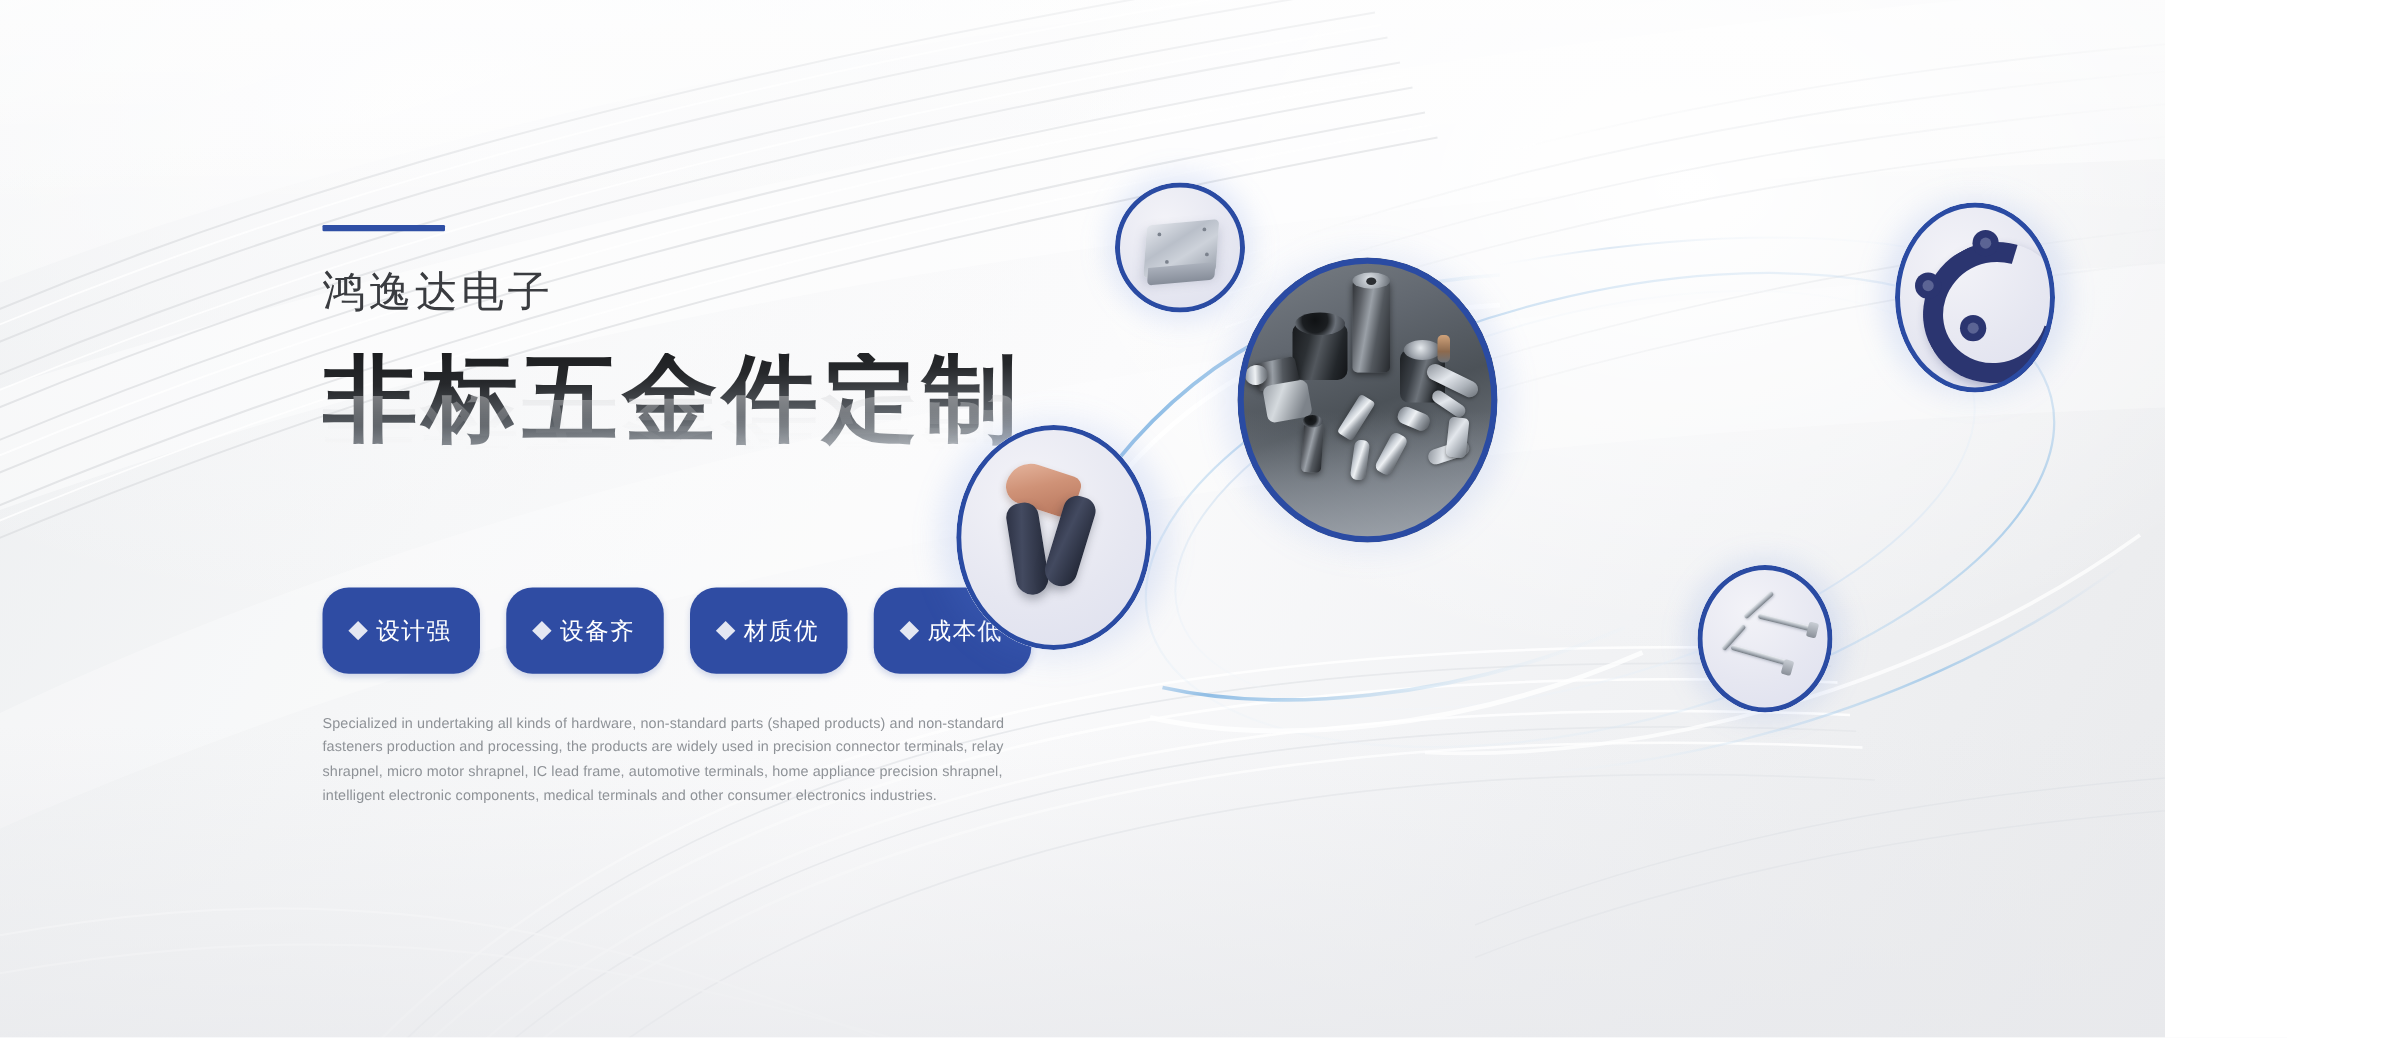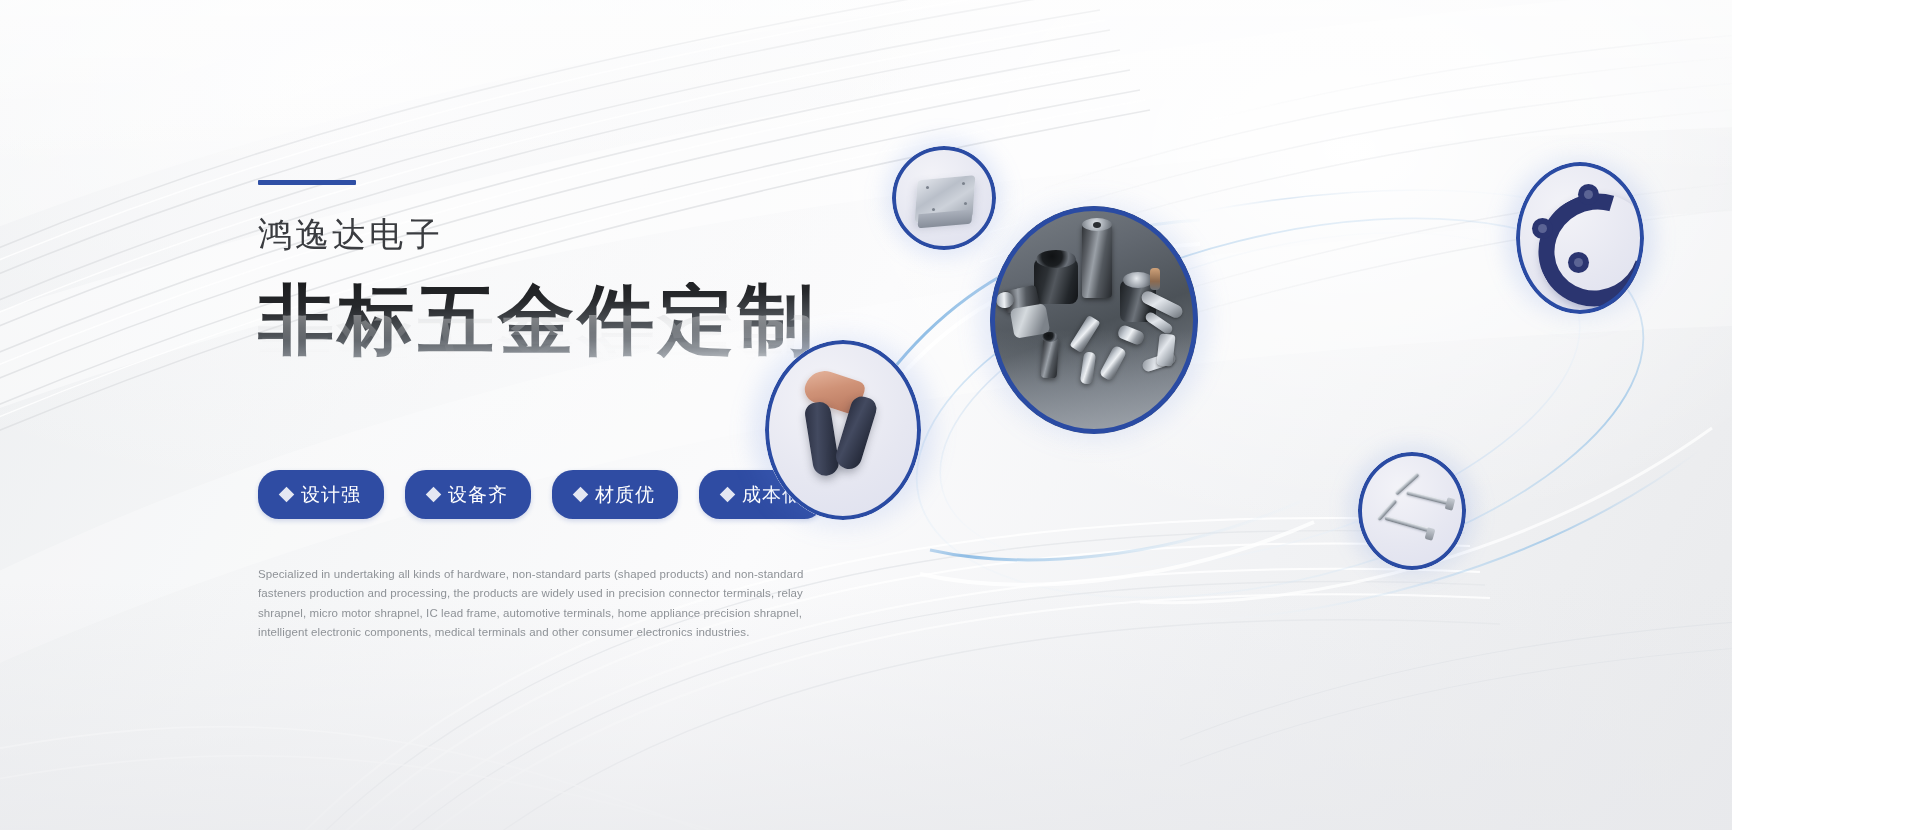--- a/index.html
+++ b/index.html
@@ -107,40 +107,40 @@
   .tags {
     display: flex;
     gap: 21px;
     margin-top: 62px;
   }
   .tag {
     display: flex;
     align-items: center;
     gap: 9px;
     height: 41px;
-    padding: 4px 23px;
+    padding: 14px 23px;
     border-radius: 21px;
     background: #2f4ca3;
     color: #ffffff;
     font-size: 19px;
     letter-spacing: 1px;
     white-space: nowrap;
     box-shadow: 0 2px 5px rgba(47,76,163,0.20);
     cursor: pointer;
   }
   .tag-diamond {
     width: 11px;
     height: 11px;
     background: #e4e7f2;
     transform: rotate(45deg);
     flex: 0 0 auto;
   }
 
   .desc {
-    margin-top: 46px;
+    margin-top: 31px;
     width: 552px;
     font-size: 11.5px;
     line-height: 1.68;
     color: #8e9297;
     letter-spacing: 0.1px;
   }
 
   
   .graphic {
     position: absolute;

